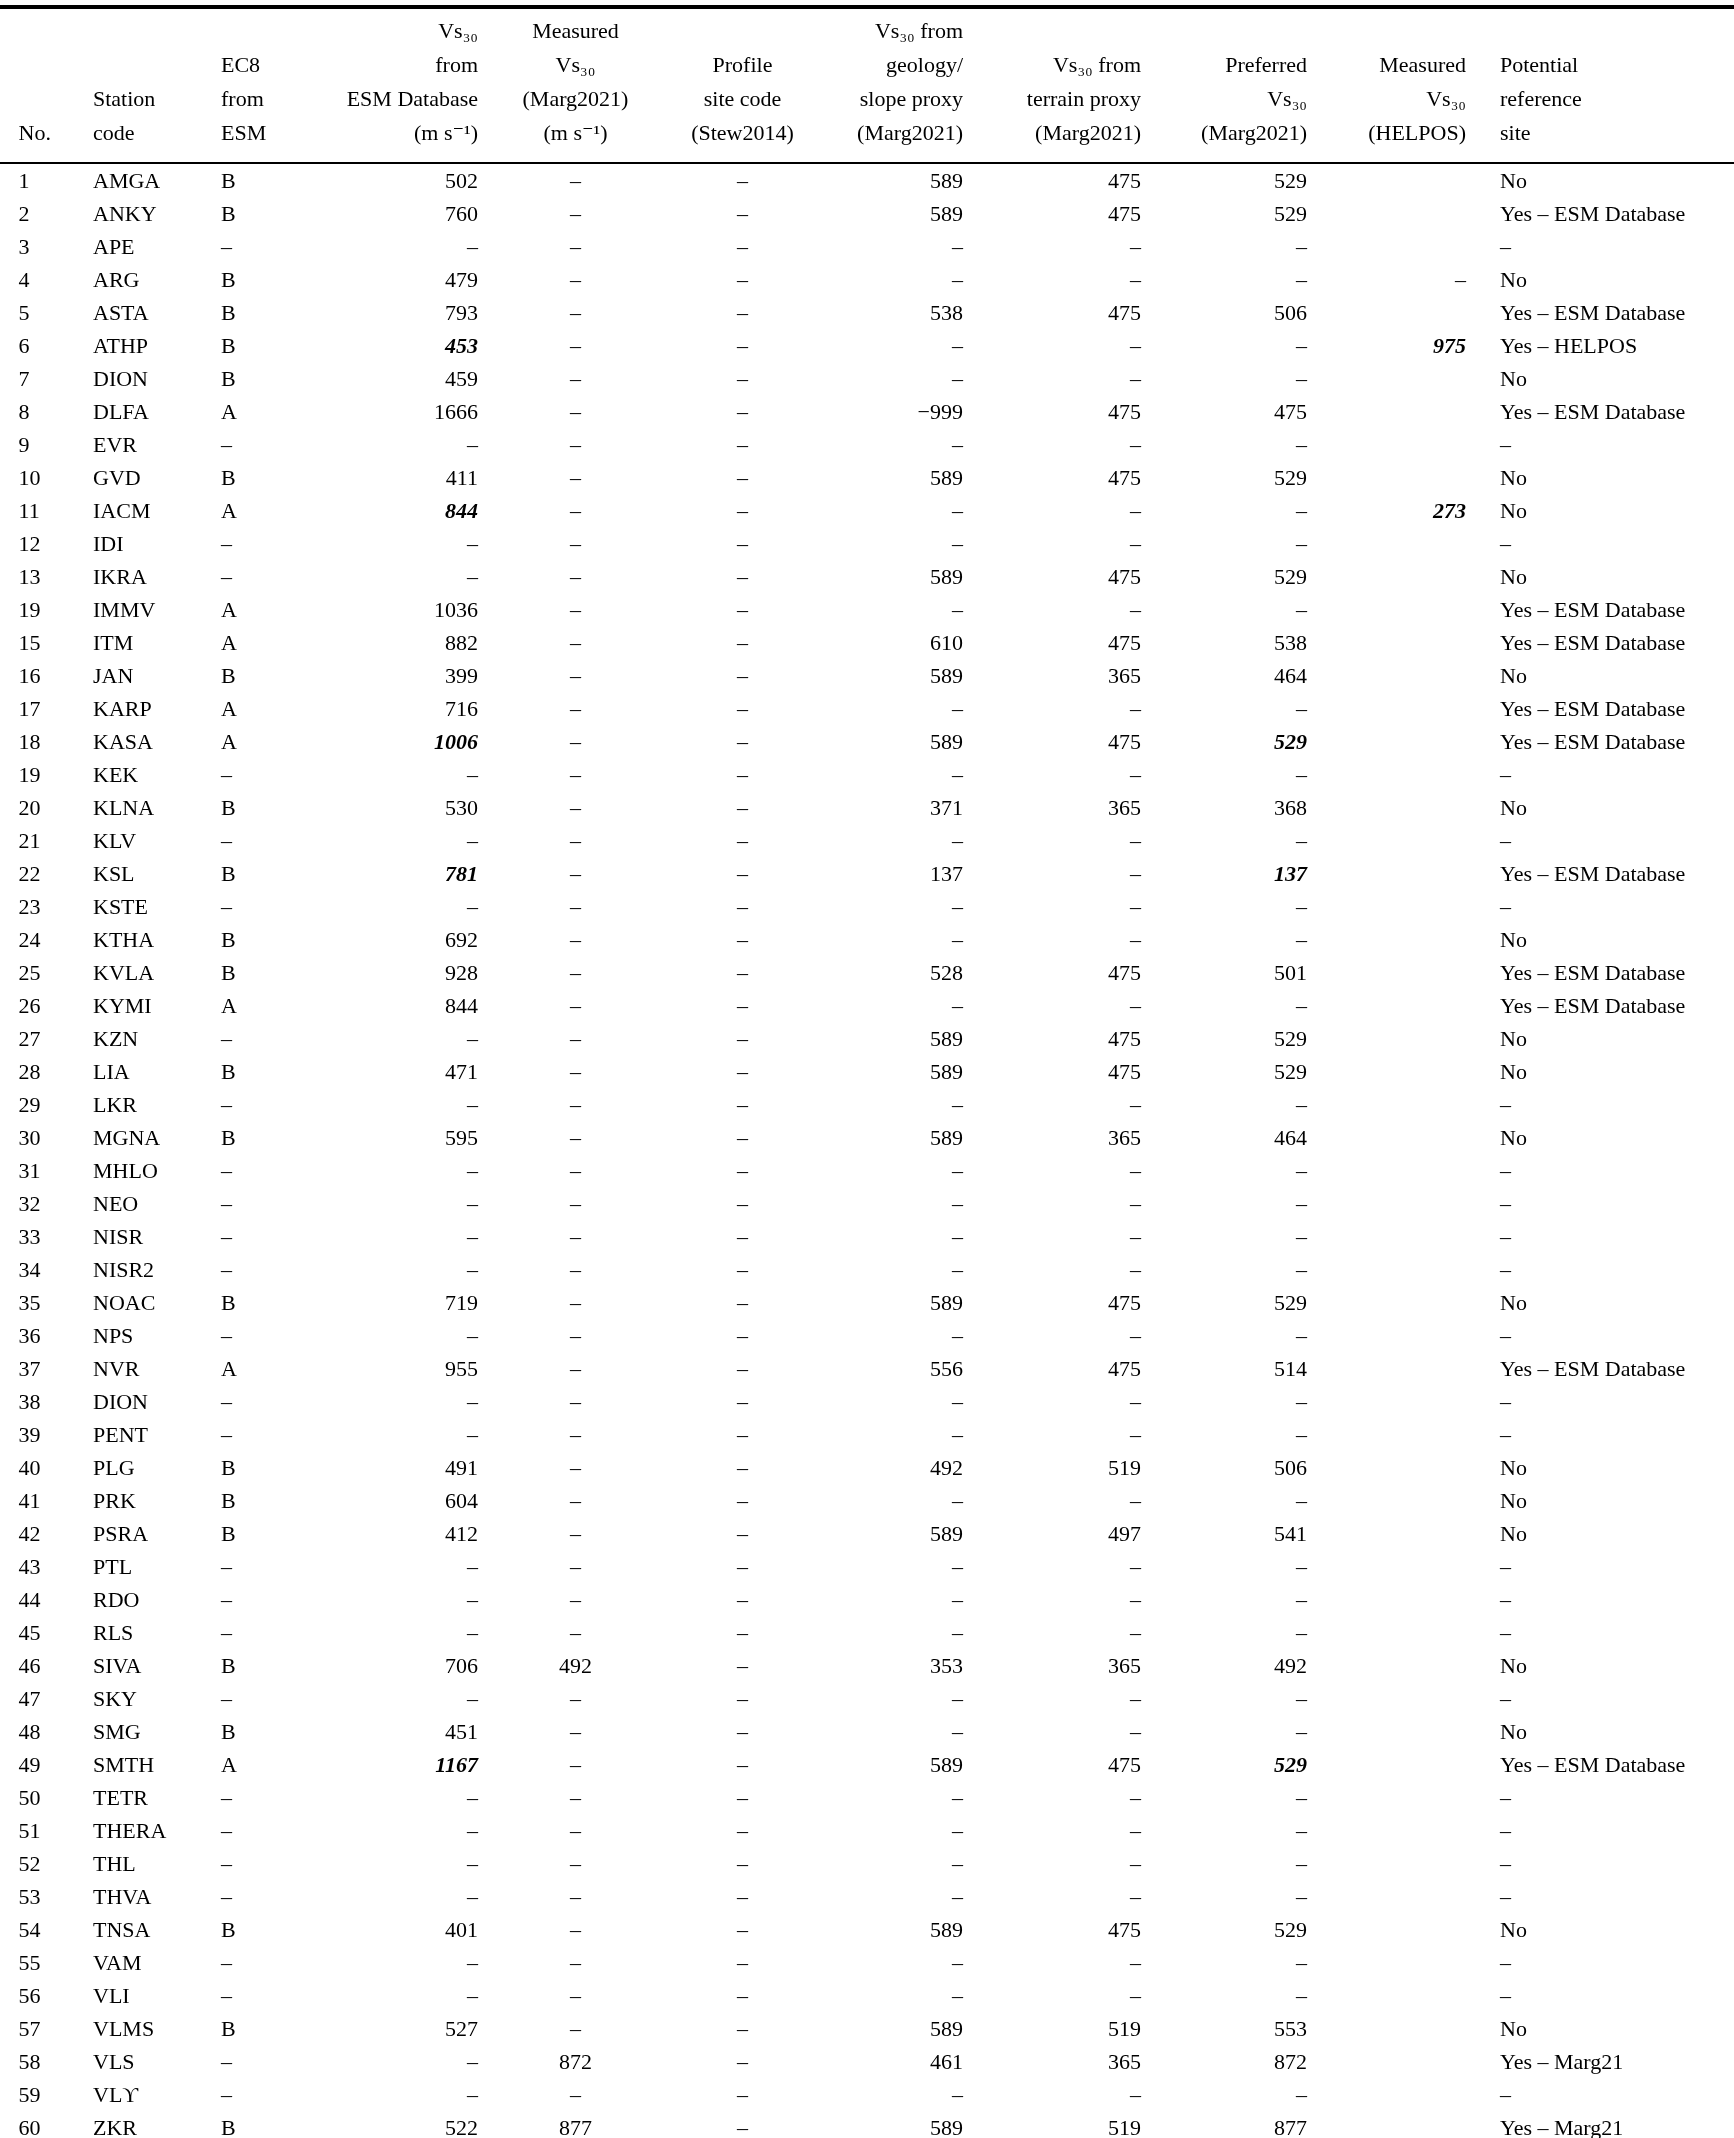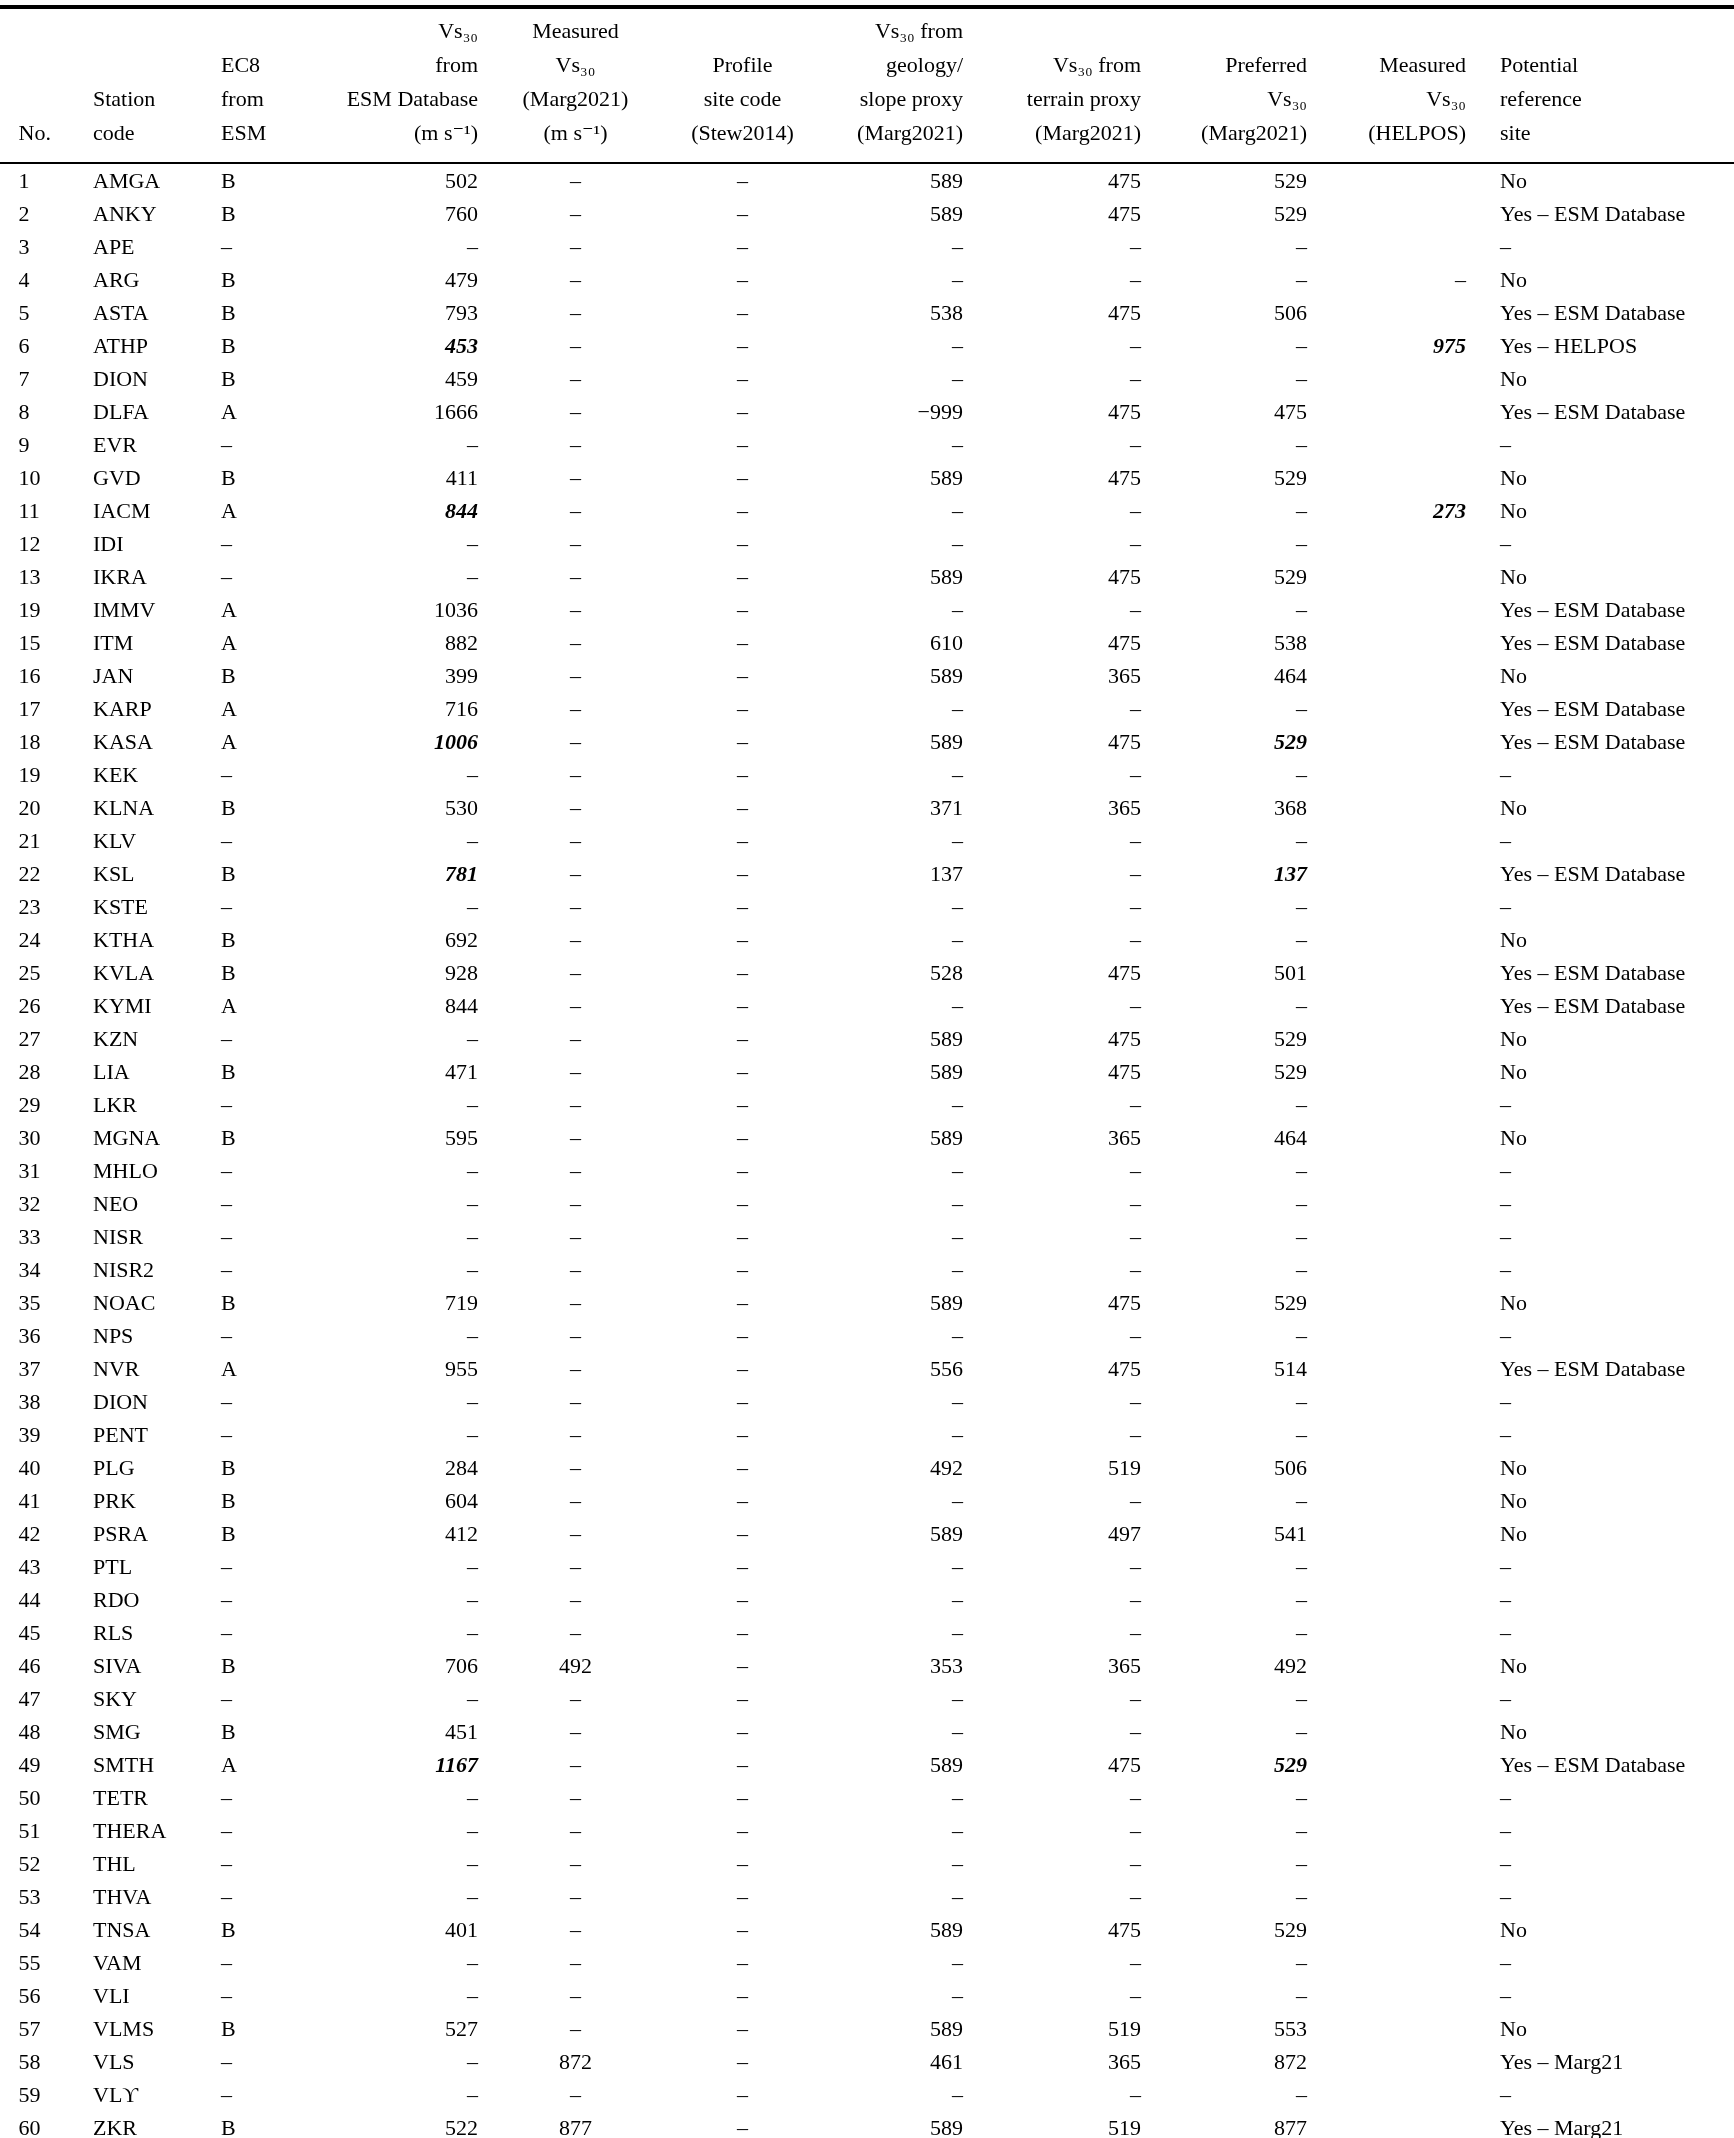--- a/index.html
+++ b/index.html
@@ -653,21 +653,21 @@
           <td>–</td>
           <td>–</td>
           <td>–</td>
           <td></td>
           <td>–</td>
         </tr>
         <tr>
           <td>40</td>
           <td>PLG</td>
           <td>B</td>
-          <td>284</td>
+          <td>491</td>
           <td>–</td>
           <td>–</td>
           <td>492</td>
           <td>519</td>
           <td>506</td>
           <td></td>
           <td>No</td>
         </tr>
         <tr>
           <td>41</td>

